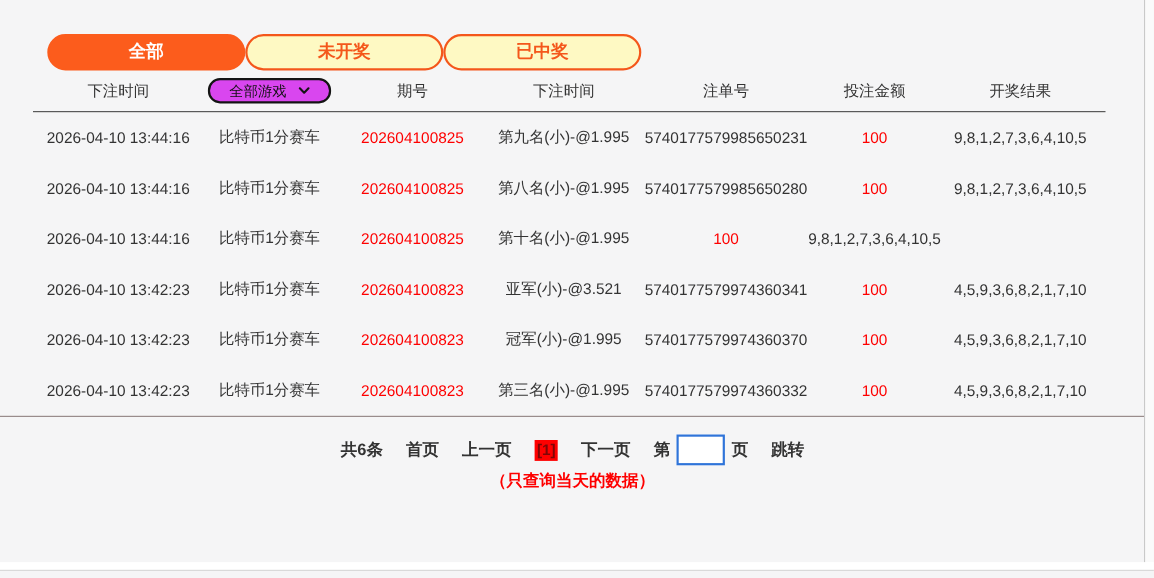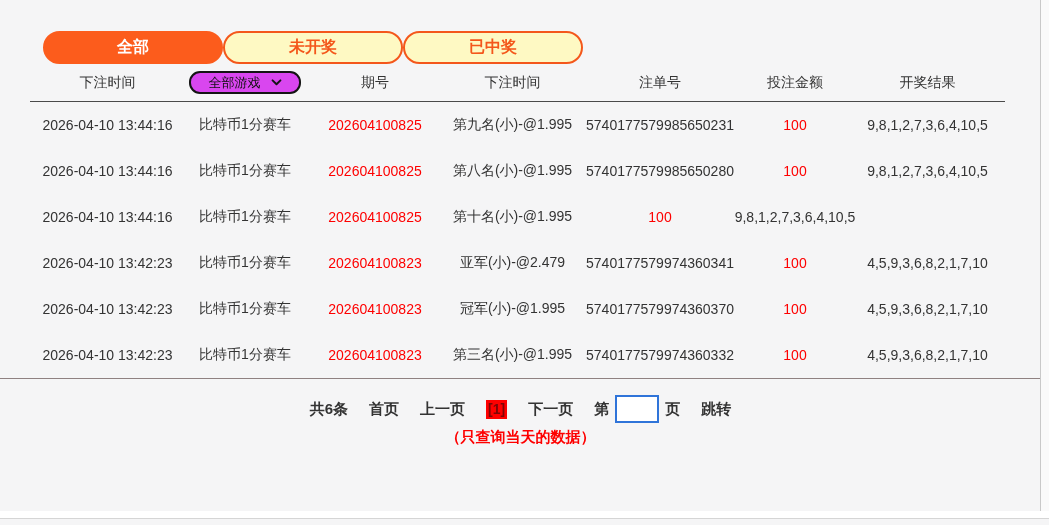--- a/index.html
+++ b/index.html
@@ -126,21 +126,21 @@
       <div class="cell">比特币1分赛车</div>
       <div class="cell red">202604100825</div>
       <div class="cell">第十名(小)-@1.995</div>
       <div class="cell red">100</div>
       <div class="cell">9,8,1,2,7,3,6,4,10,5</div>
     </div>
     <div class="grid-row trow">
       <div class="cell">2026-04-10 13:42:23</div>
       <div class="cell">比特币1分赛车</div>
       <div class="cell red">202604100823</div>
-      <div class="cell">亚军(小)-@2.479</div>
+      <div class="cell">亚军(小)-@3.521</div>
       <div class="cell">5740177579974360341</div>
       <div class="cell red">100</div>
       <div class="cell">4,5,9,3,6,8,2,1,7,10</div>
     </div>
     <div class="grid-row trow">
       <div class="cell">2026-04-10 13:42:23</div>
       <div class="cell">比特币1分赛车</div>
       <div class="cell red">202604100823</div>
       <div class="cell">冠军(小)-@1.995</div>
       <div class="cell">5740177579974360370</div>

